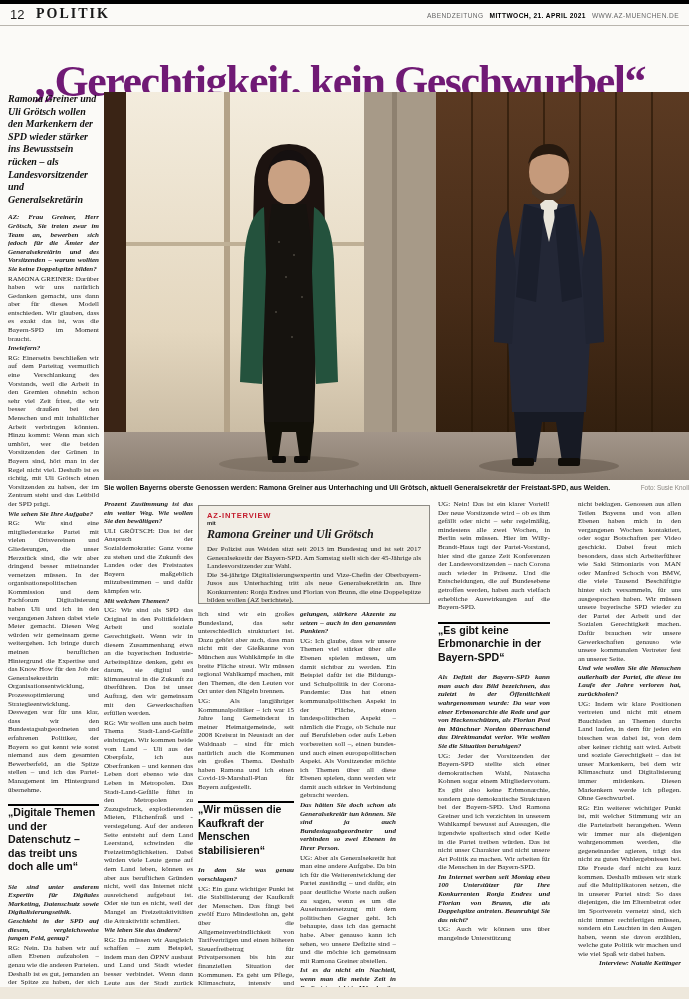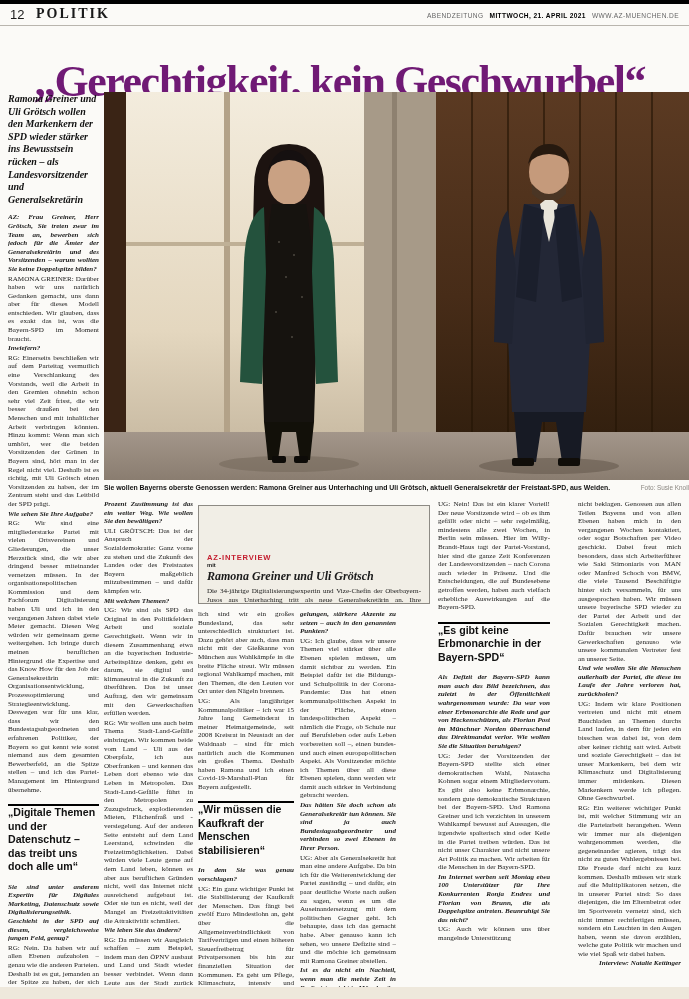--- a/index.html
+++ b/index.html
@@ -35,21 +35,21 @@
   .photo{position:absolute;left:104px;top:92px;width:585px;height:388px;overflow:hidden;}
   .caption-row{position:absolute;left:104px;top:484px;width:585px;display:flex;
                justify-content:space-between;font-family:"Liberation Sans",sans-serif;}
   .caption{font-weight:bold;font-size:6.9px;color:#111;}
   .credit{font-size:6.4px;color:#8a8680;white-space:nowrap;margin-left:8px;}
   
   .ivbox{position:absolute;left:198px;top:505px;width:232px;height:99px;
          background:#f1eee6;border:1px solid #8d8a84;box-sizing:border-box;
          padding:5px 8px 4px 8px;overflow:hidden;}
   .ivlabel{font-family:"Liberation Sans",sans-serif;font-weight:bold;font-size:7.6px;
-           letter-spacing:.8px;color:#c41e2f;margin-top:42px;}
+           letter-spacing:.8px;color:#c41e2f;}
   .ivmit{font-family:"Liberation Sans",sans-serif;font-weight:bold;font-size:5.8px;color:#222;}
   .ivnames{font-family:"Liberation Serif",serif;font-weight:bold;font-style:italic;
            font-size:12px;margin:1px 0 3px 0;}
   .ivbody{font-size:7.1px;line-height:8.5px;text-align:justify;hyphens:auto;}
   .ivbody p{margin:0;}
   
   .footer-strip{position:absolute;left:0;top:987px;width:689px;height:12px;background:#eee8dc;}
 </style>
 </head>
 <body>
@@ -174,20 +174,21 @@
         <p class="q">Wie leben Sie das ändern?</p>
         <p class="a">RG: Da müssen wir Ausgleich schaffen – zum Beispiel, indem man den ÖPNV ausbaut und Land und Stadt wieder besser verbindet. Wenn dann Leute aus der Stadt zurück aufs Land ziehen, werden sich auch wieder Restaurants und Kinos ansiedeln, und die Lebensqualität wird aufgewertet. So können wir als Gesellschaft insgesamt stärker werden. Schließ-</p>
       </div>
   </div>
 
   <div class="ivbox">
     <div class="ivlabel">AZ-INTERVIEW</div>
     <div class="ivmit">mit</div>
     <div class="ivnames">Ramona Greiner und Uli Grötsch</div>
     <div class="ivbody">
+      <p>Der Polizist aus Weiden sitzt seit 2013 im Bundestag und ist seit 2017 Generalsekretär der Bayern-SPD. Am Samstag stellt sich der 45-Jährige als Landesvorsitzender zur Wahl.</p>
       <p>Die 34-jährige Digitalisierungsexpertin und Vize-Chefin der Oberbayern-Jusos aus Unterhaching tritt als neue Generalsekretärin an. Ihre Konkurrenten: Ronja Endres und Florian von Brunn, die eine Doppelspitze bilden wollen (AZ berichtete).</p>
     </div>
   </div>
 
   <div class="col" style="left:198px;top:610px;width:96px;height:377px;">
     <div>
         <p class="a">lich sind wir ein großes Bundesland, das sehr unterschiedlich strukturiert ist. Dazu gehört aber auch, dass man nicht mit der Gießkanne von München aus Wahlkämpfe in die breite Fläche streut. Wir müssen regional Wahlkampf machen, mit den Themen, die den Leuten vor Ort unter den Nägeln brennen.</p>
         <p class="a">UG: Als langjähriger Kommunalpolitiker – ich war 15 Jahre lang Gemeinderat in meiner Heimatgemeinde, seit 2008 Kreisrat in Neustadt an der Waldnaab – sind für mich natürlich auch die Kommunen ein großes Thema. Deshalb haben Ramona und ich einen Covid-19-Marshall-Plan für Bayern aufgestellt.</p>
       </div>
     <div class="pullquote">„Wir müssen die Kaufkraft der Menschen stabilisieren“</div>

